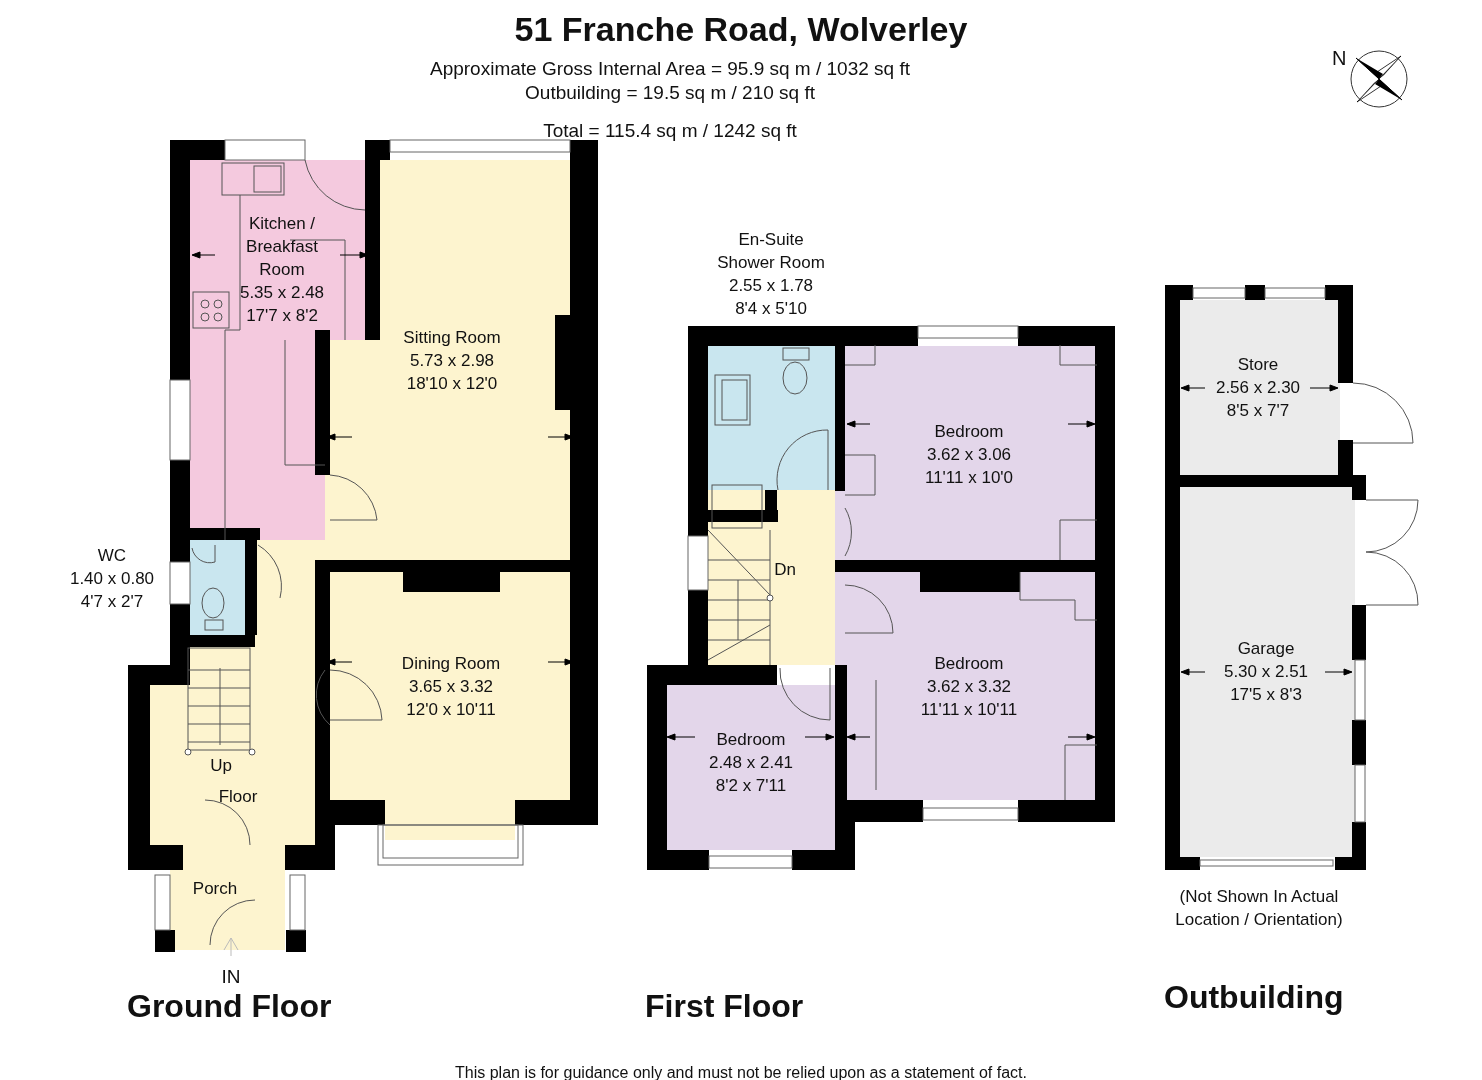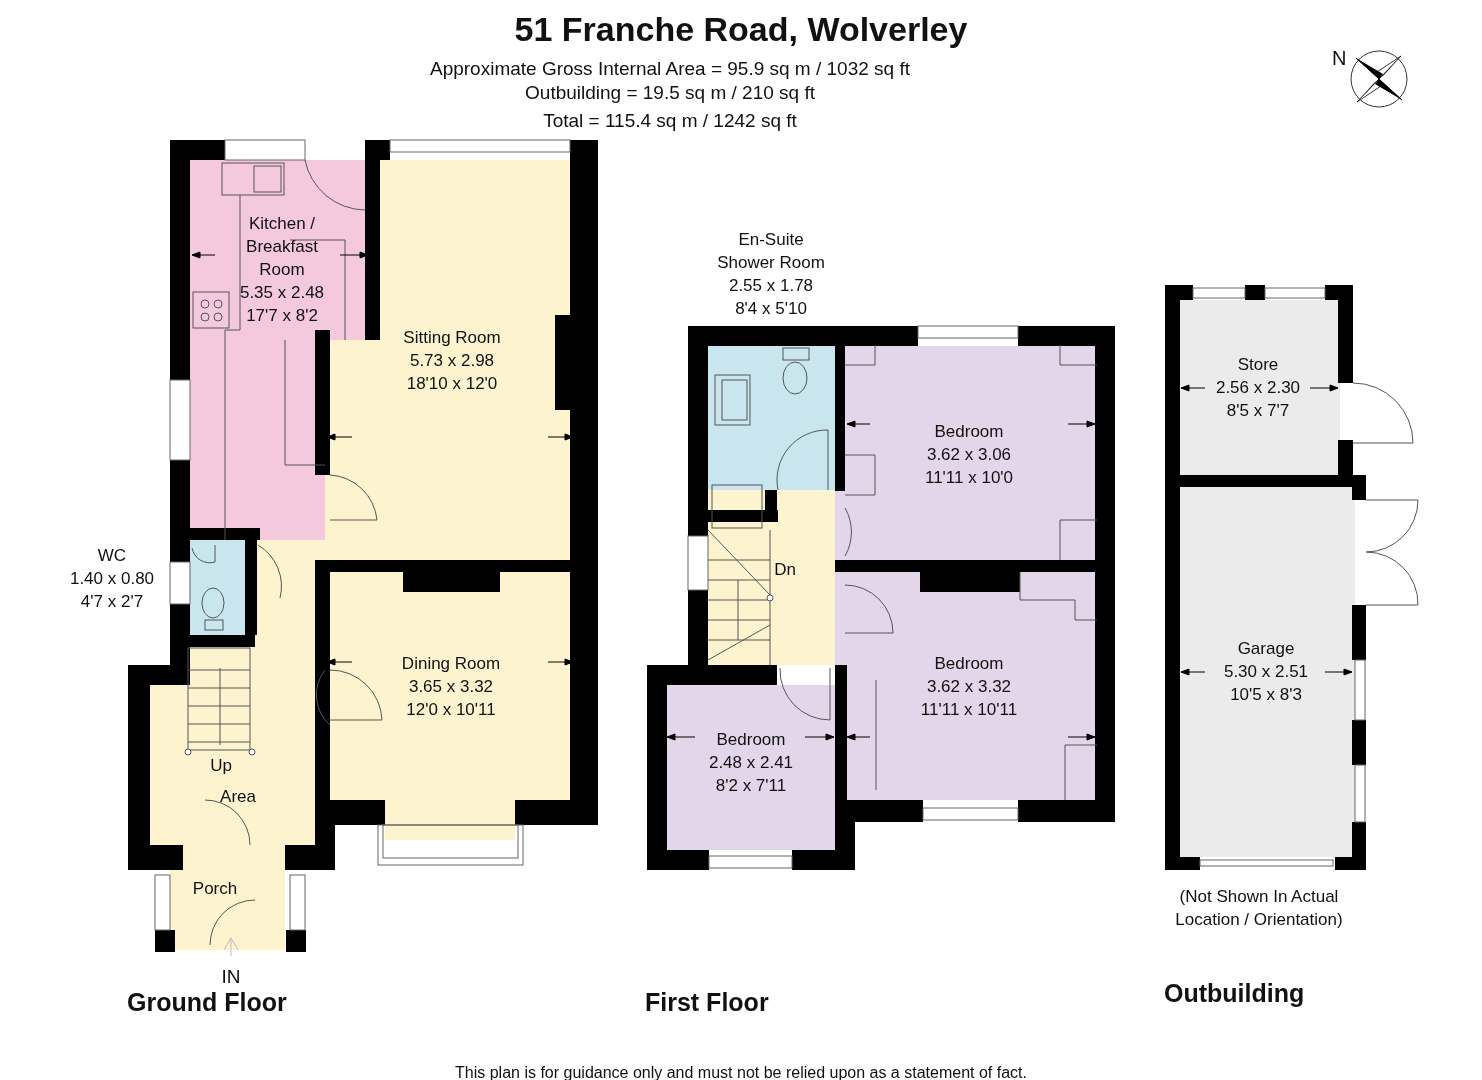--- a/index.html
+++ b/index.html
@@ -2,30 +2,30 @@
 <html><head>
 <meta charset="utf-8">
 <style>
   html, body { margin:0; padding:0; background:#ffffff; }
   body { width:1482px; height:1080px; position:relative; overflow:hidden; font-family:"Liberation Sans", sans-serif; color:#111; }
   .abs { position:absolute; }
   .title { left:0; width:1482px; top:10px; text-align:center; font-size:34px; font-weight:bold; }
   .sub { left:0; width:1340px; text-align:center; font-size:19px; line-height:23px; }
   svg.plan { position:absolute; left:0; top:0; }
   .lbl { position:absolute; text-align:center; font-size:17px; line-height:23px; transform:translateX(-50%); white-space:nowrap; }
-  .floor { position:absolute; font-size:25px; font-weight:bold; }
+  .floor { position:absolute; font-size:32px; font-weight:bold; }
   .disc { position:absolute; left:0; width:1482px; top:1040px; text-align:center; font-size:16px;margin-top:24px; }
 </style>
 </head>
 <body>
 
 <div class="abs title">51 Franche Road, Wolverley</div>
 <div class="abs sub" style="top:57px">Approximate Gross Internal Area = 95.9 sq m / 1032 sq ft</div>
 <div class="abs sub" style="top:81px">Outbuilding = 19.5 sq m / 210 sq ft</div>
-<div class="abs sub" style="top:109px">Total = 115.4 sq m / 1242 sq ft</div>
+<div class="abs sub" style="top:119px">Total = 115.4 sq m / 1242 sq ft</div>
 
 <div class="abs" style="left:1332px;top:47px;font-size:20px">N</div>
 <svg class="plan" style="left:1348px;top:48px" width="62" height="62" viewBox="0 0 62 62">
   <circle cx="31" cy="31" r="28" fill="#fff" stroke="#333" stroke-width="1"></circle>
   <polygon points="31,31 53,8 36,27" fill="#000"></polygon>
   <polygon points="31,31 53,8 26,26" fill="#fff" stroke="#000" stroke-width="0.8"></polygon>
   <polygon points="31,31 9,54 26,35" fill="#000"></polygon>
   <polygon points="31,31 9,54 36,36" fill="#fff" stroke="#000" stroke-width="0.8"></polygon>
   <polygon points="31,31 8,10 27,27" fill="#fff" stroke="#000" stroke-width="0.8"></polygon>
   <polygon points="31,31 8,10 35,26" fill="#000"></polygon>
@@ -276,21 +276,21 @@
   <div>WC</div>
   <div>1.40 x 0.80</div>
   <div>4'7 x 2'7</div>
 </div>
 <div class="lbl" style="left:451px;top:652px">
   <div>Dining Room</div>
   <div>3.65 x 3.32</div>
   <div>12'0 x 10'11</div>
 </div>
 <div class="lbl" style="left:221px;top:754px">Up</div>
-<div class="lbl" style="left:238px;top:785px">Area</div>
+<div class="lbl" style="left:238px;top:785px">Floor</div>
 <div class="lbl" style="left:215px;top:877px">Porch</div>
 <div class="lbl" style="left:231px;top:965px;font-size:19px">IN</div>
 <div class="floor" style="left:127px;top:988px">Ground Floor</div>
 
 <div class="lbl" style="left:771px;top:228px">
   <div>En-Suite</div>
   <div>Shower Room</div>
   <div>2.55 x 1.78</div>
   <div>8'4 x 5'10</div>
 </div>
@@ -313,21 +313,21 @@
 <div class="floor" style="left:645px;top:988px">First Floor</div>
 
 <div class="lbl" style="left:1258px;top:353px">
   <div>Store</div>
   <div>2.56 x 2.30</div>
   <div>8'5 x 7'7</div>
 </div>
 <div class="lbl" style="left:1266px;top:637px">
   <div>Garage</div>
   <div>5.30 x 2.51</div>
-  <div>10'5 x 8'3</div>
+  <div>17'5 x 8'3</div>
 </div>
 <div class="lbl" style="left:1259px;top:885px">
   <div>(Not Shown In Actual</div>
   <div>Location / Orientation)</div>
 </div>
 <div class="floor" style="left:1164px;top:979px">Outbuilding</div>
 
 <div class="disc">This plan is for guidance only and must not be relied upon as a statement of fact.</div>
 
 </body></html>

